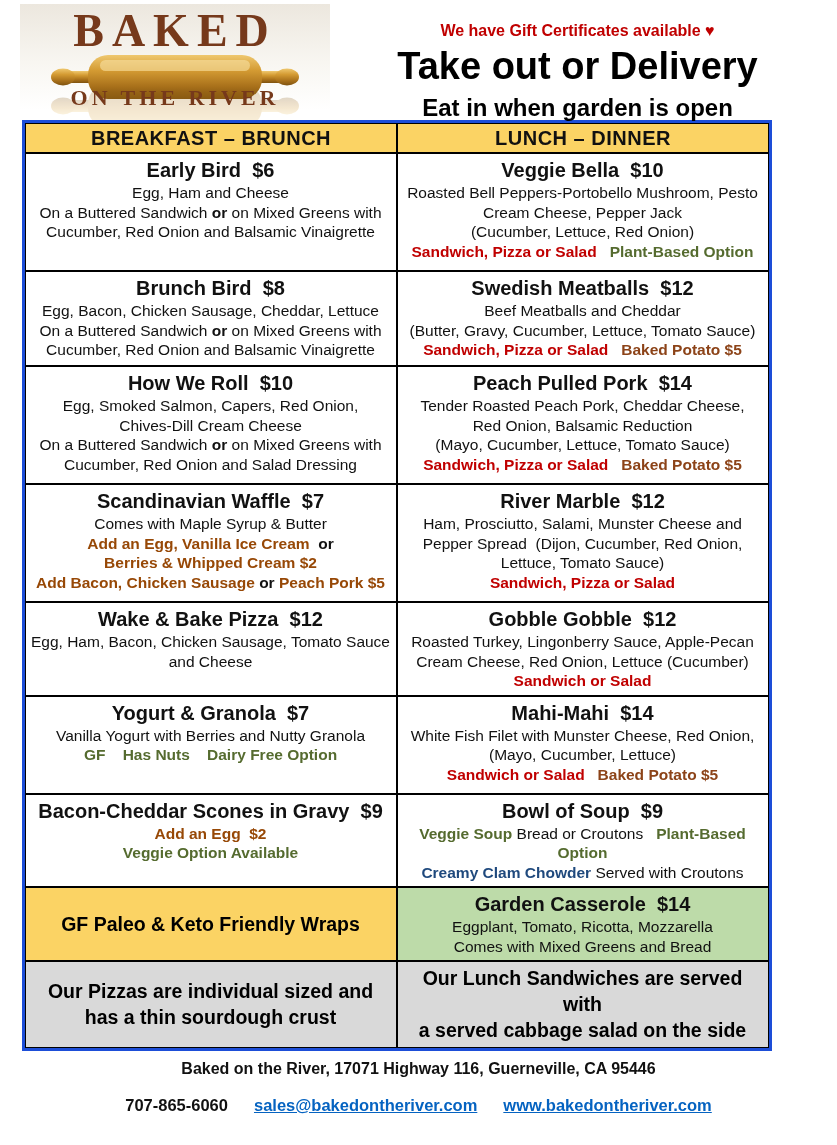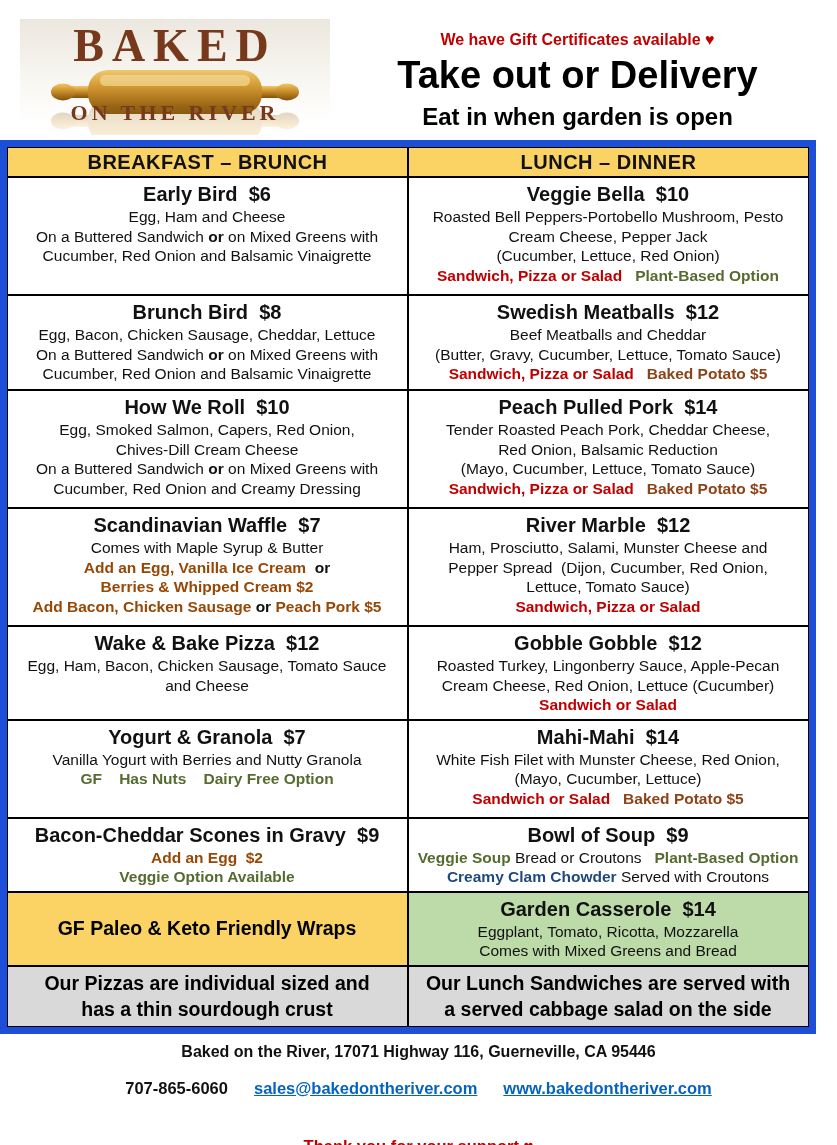--- a/index.html
+++ b/index.html
@@ -9,21 +9,21 @@
   }
   *{box-sizing:border-box;margin:0;padding:0;}
   html,body{background:#fff;}
   body{
     width:837px;height:1145px;overflow:hidden;
     font-family:"Liberation Sans","DejaVu Sans",sans-serif;color:var(--ink);
   }
   .page{width:837px;height:1145px;position:relative;}
 
   
-  .top{display:flex;align-items:center;padding:4px 12px 0 20px;height:140px;}
+  .top{display:flex;align-items:flex-start;padding:4px 12px 0 20px;height:120px;}
   .logo{
     width:310px;padding:4px 8px 0 8px;text-align:center;
     background:linear-gradient(180deg,#ECE7DE 0%,#F8F6F1 55%,#FFFFFF 100%);
   }
   .logo-word{
     font-family:"Liberation Serif","DejaVu Serif",serif;font-weight:bold;
     font-size:46px;letter-spacing:8px;color:var(--logo-brown);line-height:1.0;
   }
   .pin-wrap{margin-top:-2px;line-height:0;}
   .pin-reflect{transform:scaleY(-1);opacity:.22;filter:blur(.6px);margin-top:-10px;}
@@ -31,21 +31,21 @@
     font-family:"Liberation Serif","DejaVu Serif",serif;font-weight:bold;
     font-size:22px;letter-spacing:4px;color:var(--logo-brown);
     margin-top:-34px;position:relative;line-height:1.1;
   }
   .head-right{flex:1;text-align:center;padding-top:18px;}
   .gift-note{color:var(--red);font-weight:bold;font-size:16px;}
   .main-title{font-size:38px;font-weight:bold;color:#000;margin-top:6px;line-height:1.1;}
   .sub-title{font-size:24px;font-weight:bold;color:#000;margin-top:6px;}
 
   
-  .menu-table{width:816px;border:7px solid #1d4ed8;}
+  .menu-table{width:750px;margin-left:22px;border:3px solid #1d4ed8;}
   .menu-row{display:grid;grid-template-columns:1fr 1fr;}
   .mcell{border:1px solid #000;text-align:center;padding:3px 4px 4px 3px;}
   .head-cell{
     background:var(--yellow);font-weight:bold;font-size:20px;letter-spacing:.5px;
     min-height:30px;display:flex;align-items:center;justify-content:center;padding:2px;
   }
   .item-title{font-size:20px;font-weight:bold;line-height:26px;}
   .item-line{font-size:15.5px;line-height:19.5px;}
   .seg-k{color:var(--ink);}
   .seg-kb{color:var(--ink);font-weight:bold;}
@@ -156,21 +156,21 @@
             <div class="item-line"><span class="seg-k">(Butter, Gravy, Cucumber, Lettuce, Tomato Sauce)</span></div>
             <div class="item-line"><span class="seg-red">Sandwich, Pizza or Salad</span><span class="seg-k">&nbsp;&nbsp; </span><span class="seg-brn">Baked Potato $5</span></div>
           </div>
         </div>
         <div class="menu-row">
           <div class="mcell item-cell">
             <div class="item-title">How We Roll&nbsp; $10</div>
             <div class="item-line"><span class="seg-k">Egg, Smoked Salmon, Capers, Red Onion,</span></div>
             <div class="item-line"><span class="seg-k">Chives-Dill Cream Cheese</span></div>
             <div class="item-line"><span class="seg-k">On a Buttered Sandwich </span><span class="seg-kb">or</span><span class="seg-k"> on Mixed Greens with</span></div>
-            <div class="item-line"><span class="seg-k">Cucumber, Red Onion and Creamy Dressing</span></div>
+            <div class="item-line"><span class="seg-k">Cucumber, Red Onion and Salad Dressing</span></div>
           </div>
           <div class="mcell item-cell">
             <div class="item-title">Peach Pulled Pork&nbsp; $14</div>
             <div class="item-line"><span class="seg-k">Tender Roasted Peach Pork, Cheddar Cheese,</span></div>
             <div class="item-line"><span class="seg-k">Red Onion, Balsamic Reduction</span></div>
             <div class="item-line"><span class="seg-k">(Mayo, Cucumber, Lettuce, Tomato Sauce)</span></div>
             <div class="item-line"><span class="seg-red">Sandwich, Pizza or Salad</span><span class="seg-k">&nbsp;&nbsp; </span><span class="seg-brn">Baked Potato $5</span></div>
           </div>
         </div>
         <div class="menu-row">

